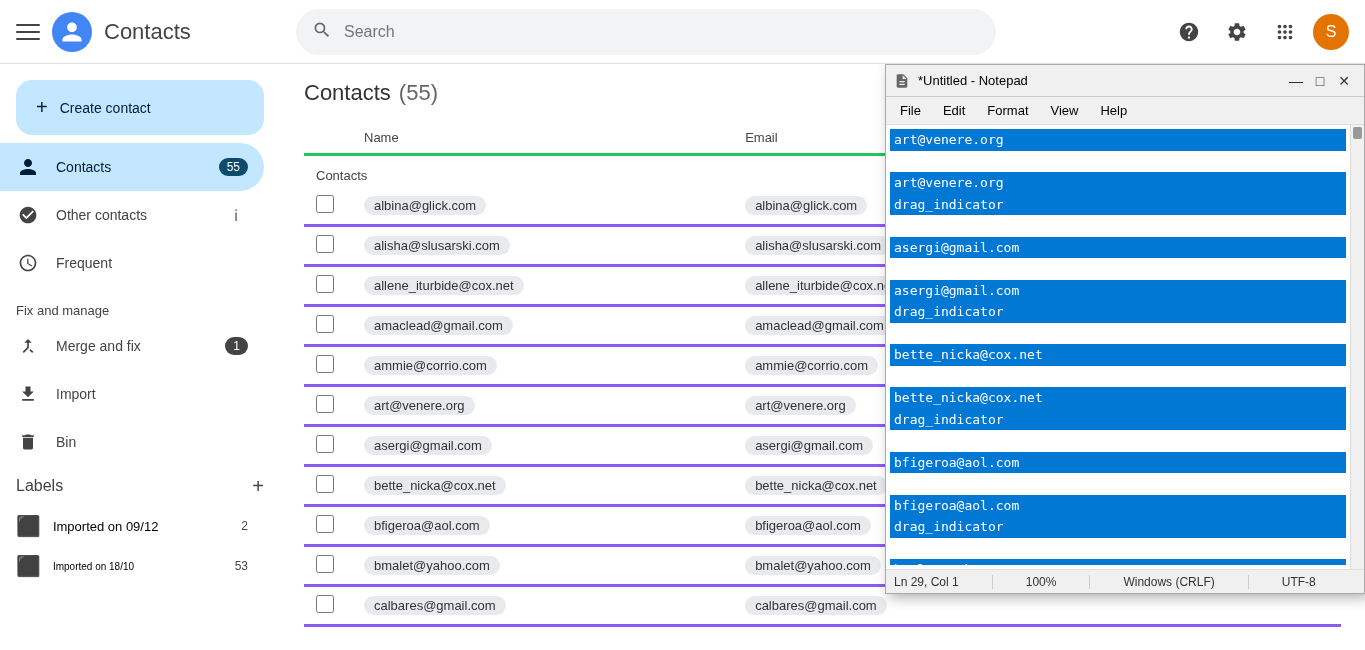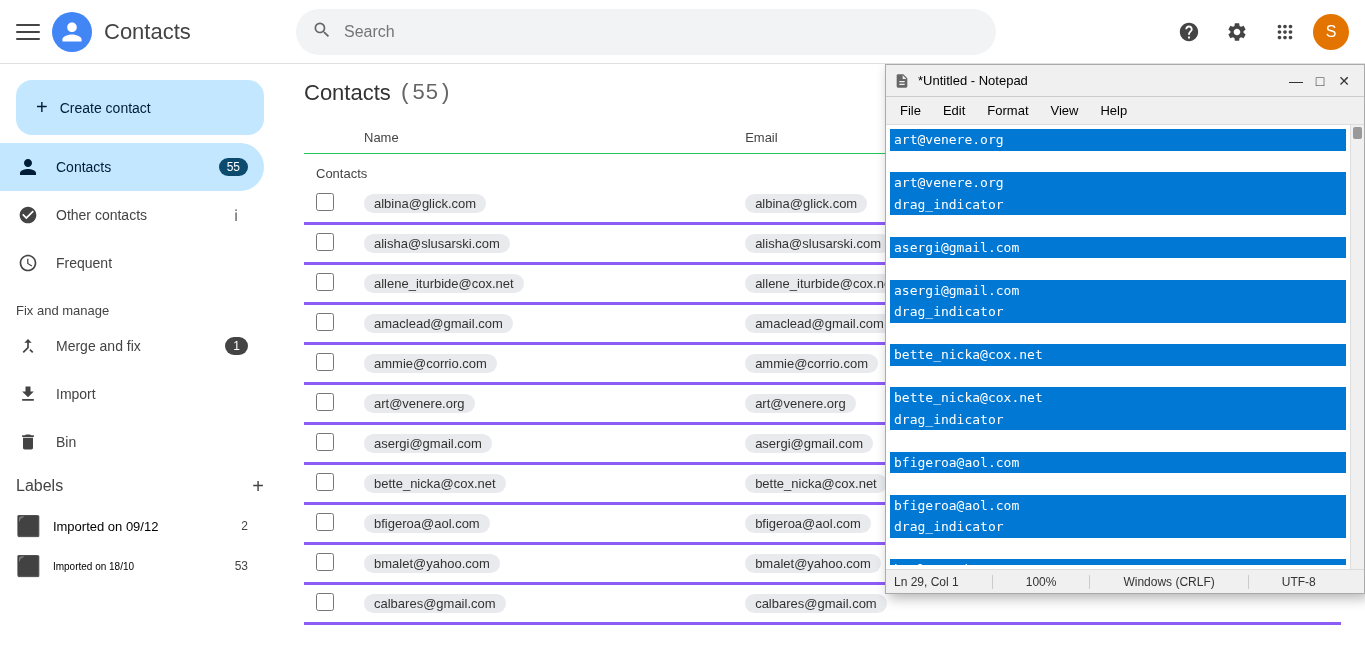--- a/index.html
+++ b/index.html
@@ -37,25 +37,25 @@
     .label-item { display: flex; align-items: center; padding: 0 16px; height: 40px; cursor: pointer; gap: 12px; border-radius: 0 24px 24px 0; margin-right: 16px; }
     .label-count { margin-left: auto; font-size: 12px; color: #444; }
     .labels-header { display: flex; align-items: center; padding: 0 16px; height: 40px; }
     .labels-header .title { flex: 1; font-size: 16px; font-weight: 500; color: #444; }
     .labels-header .add-btn { font-size: 20px; cursor: pointer; color: #444; }
 
     
     .content { flex: 1; overflow-y: auto; padding: 16px 24px; position: relative; }
     .content-title { display: flex; align-items: center; gap: 8px; margin-bottom: 16px; }
     .content-title h1 { font-size: 22px; font-weight: 400; color: #333; }
-    .content-title .count { font-size: 22px; color: #666; font-weight: 400; font-family: Liberation Mono, monospace; }
+    .content-title .count { font-size: 22px; color: #666; font-weight: 400; }
 
     
     .contacts-table { width: 100%; border-collapse: collapse; }
-    .contacts-table th { text-align: left; padding: 8px 12px; color: #444; font-weight: 500; font-size: 13px; border-bottom: 1px solid #22c55e; }
+    .contacts-table th { text-align: left; padding: 8px 12px; color: #444; font-weight: 500; font-size: 13px; border-bottom: 3px solid #22c55e; }
     .contacts-table td { padding: 8px 12px; border-bottom: 3px solid #8b5cf6; font-size: 14px; color: #333; }
     .section-row td { font-size: 13px; font-weight: 500; color: #444; padding: 12px 12px 4px; border-bottom: none; }
     .checkbox-cell { width: 48px; }
     .checkbox { width: 18px; height: 18px; cursor: pointer; }
     .email-chip { display: inline-block; background: #e8eaed; border-radius: 12px; padding: 2px 10px; font-size: 13px; color: #333; }
 
     
     .notepad-window { position: absolute; top: 0; right: 0; width: 480px; height: 530px; background: #fff; border: 1px solid #aaa; box-shadow: 4px 4px 12px rgba(0,0,0,0.3); display: flex; flex-direction: column; z-index: 100; }
     .notepad-titlebar { display: flex; align-items: center; height: 32px; background: #f0f0f0; border-bottom: 1px solid #ccc; padding: 0 8px; }
     .notepad-icon { width: 16px; height: 16px; margin-right: 8px; }

